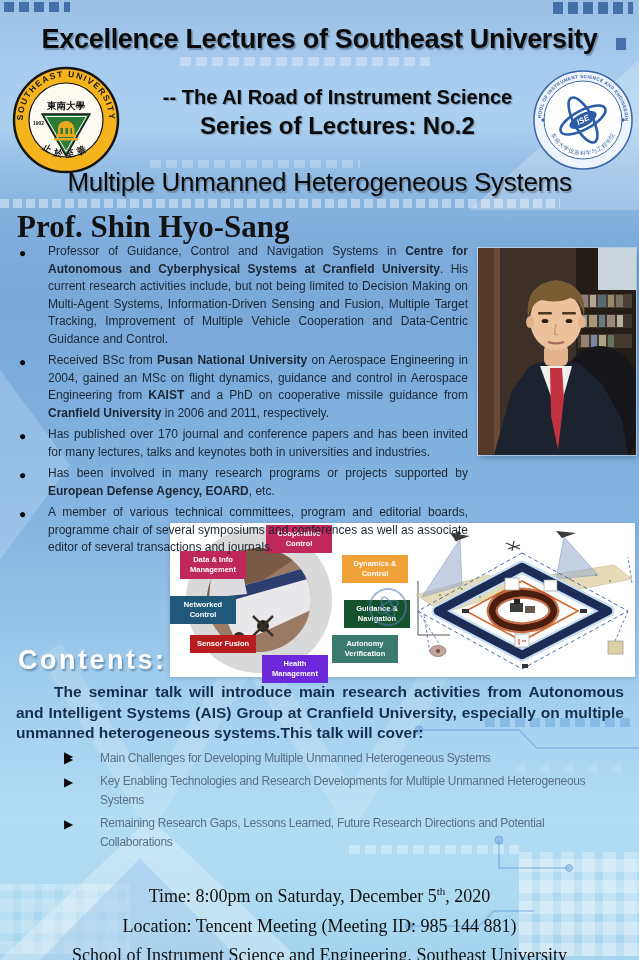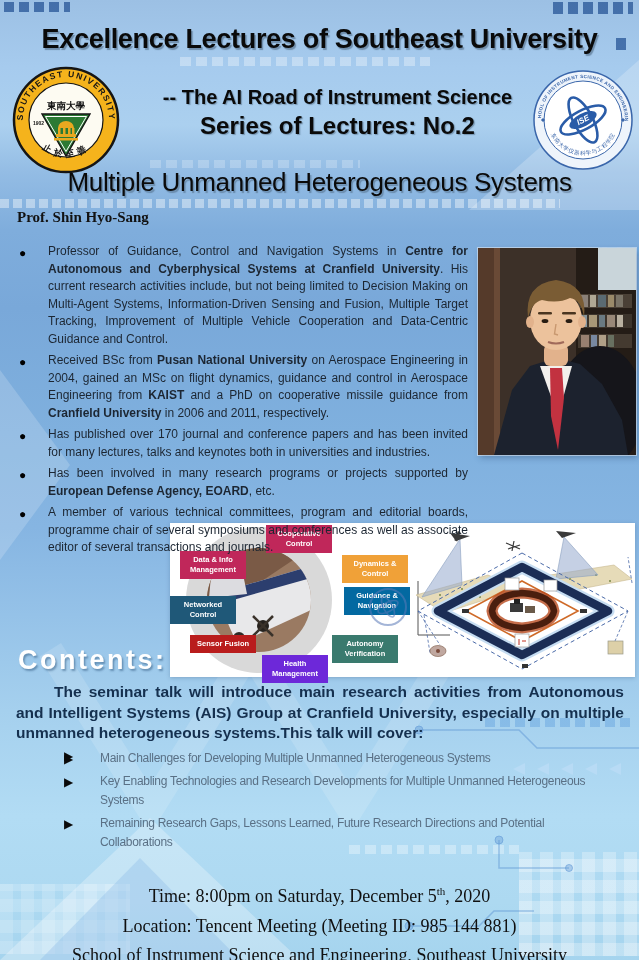--- a/index.html
+++ b/index.html
@@ -23,21 +23,21 @@
     text-shadow:1.5px 1.5px 1px rgba(70,95,120,.55);}
   .series{position:absolute;top:86px;left:18px;width:100%;text-align:center;color:#0a0a0a;
     text-shadow:1.2px 1.2px 1px rgba(70,95,120,.5);}
   .series .l1{font-size:20px;font-weight:700;}
   .series .l2{font-size:24px;font-weight:700;margin-top:3px;}
   .lecture{position:absolute;top:167px;left:0;width:100%;text-align:center;
     font-size:26px;font-weight:400;color:#0a0a0a;letter-spacing:-.3px;
     text-shadow:1.5px 1.5px 1px rgba(70,95,120,.5);}
   .logo{position:absolute;}
   .speaker-name{position:absolute;top:209px;left:17px;
-    font-family:"Liberation Serif",serif;font-size:15px;font-weight:700;color:#121212;}
+    font-family:"Liberation Serif",serif;font-size:31px;font-weight:700;color:#121212;}
   .bio{position:absolute;top:243px;left:16px;width:452px;list-style:none;z-index:3;}
   .bio li{position:relative;padding-left:32px;margin-bottom:4px;
     font-size:12px;line-height:17.5px;text-align:justify;color:#1c2632;}
   .bio li b{font-weight:700;}
   .bio .dot{position:absolute;left:3px;top:2px;font-size:12px;color:#000;}
   .photo{position:absolute;left:478px;top:248px;width:158px;height:207px;
     box-shadow:0 0 0 1px rgba(255,255,255,.45),2px 3px 6px rgba(30,60,100,.35);}
   .figure{position:absolute;left:170px;top:523px;width:465px;height:154px;background:#fff;
     box-shadow:0 1px 4px rgba(30,60,100,.25);z-index:2;}
   .circle-d{position:absolute;left:16px;top:4px;width:146px;height:146px;border-radius:50%;background:#d9d9d9;}
@@ -241,21 +241,21 @@
           <circle cx="32" cy="90" r="6" fill="#2e2a26"></circle>
             <circle cx="32" cy="90" r="2.5" fill="#8a8580"></circle>
         </g>
       </svg>
     </div>
     <div id="circle-labels">
         <div class="dlabel" style="left: 96px; top: 2px; background: rgb(192, 39, 90);">Cooperative Control</div>
         <div class="dlabel" style="left: 10px; top: 28px; background: rgb(192, 39, 90);">Data &amp; Info Management</div>
         <div class="dlabel" style="left: 172px; top: 32px; background: rgb(240, 161, 56);">Dynamics &amp; Control</div>
         <div class="dlabel" style="left: 0px; top: 73px; background: rgb(31, 88, 120);">Networked Control</div>
-        <div class="dlabel" style="left: 174px; top: 64px; background: #0369a1;">Guidance &amp; Navigation</div>
+        <div class="dlabel" style="left: 174px; top: 77px; background: #14532d;">Guidance &amp; Navigation</div>
         <div class="dlabel" style="left: 20px; top: 112px; background: #b91c1c;">Sensor Fusion</div>
         <div class="dlabel" style="left: 162px; top: 112px; background: rgb(58, 122, 110);">Autonomy Verification</div>
         <div class="dlabel" style="left: 92px; top: 132px; background: #6d28d9;">Health Management</div>
       </div>
     <svg class="watermark" width="40" height="40" viewBox="0 0 40 40">
       <circle cx="20" cy="20" r="18" fill="none" stroke="#5a7ab8" stroke-width="2"></circle>
       <ellipse cx="20" cy="20" rx="11" ry="4.5" transform="rotate(-28 20 20)" fill="none" stroke="#5a7ab8" stroke-width="1.6"></ellipse>
       <ellipse cx="20" cy="20" rx="11" ry="4.5" transform="rotate(62 20 20)" fill="none" stroke="#5a7ab8" stroke-width="1.6"></ellipse>
     </svg>
 

